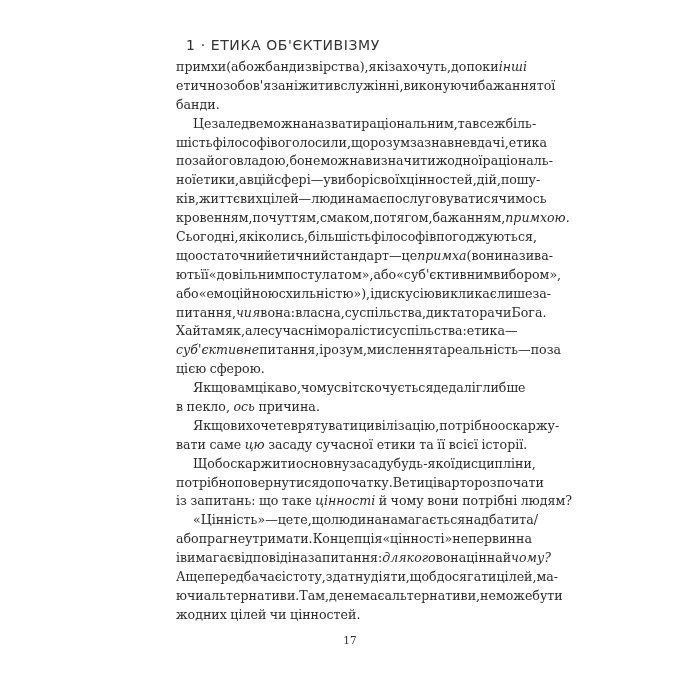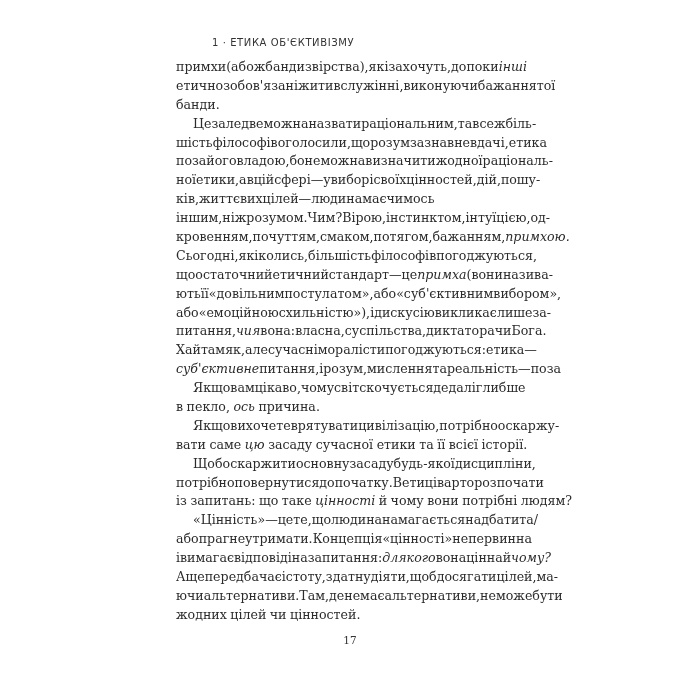--- a/index.html
+++ b/index.html
@@ -4,21 +4,21 @@
 <style>
   html, body { margin: 0; padding: 0; }
   body {
     width: 700px; height: 700px; background: #ffffff; position: relative; overflow: hidden;
     font-family: "DejaVu Serif", "Liberation Serif", serif; color: #2b2b2b;
   }
   .page { position: absolute; left: 0; top: 0; width: 700px; height: 700px; background: #fff; }
   .running-head {
     position: absolute; top: 37px; left: 0; width: 566px; text-align: center;
     font-family: "DejaVu Sans", "Liberation Sans", sans-serif;
-    font-size: 10px; letter-spacing: 0.6px; color: #333; text-transform: uppercase;
+    font-size: 14px; letter-spacing: 0.6px; color: #333; text-transform: uppercase;
   }
   .text-block {
     position: absolute; left: 176px; top: 58px; width: 335px;
   }
   .line {
     height: 18.9px; line-height: 18.9px; font-size: 12.6px; white-space: nowrap;
     display: flex; word-spacing: 0;
   }
   .line.last { justify-content: flex-start; }
   .line.last span.w { margin-right: 3.5px; }
@@ -107,31 +107,22 @@
         <span class="w">дій,</span>
         <span class="w">пошу-</span>
       </div>
       <div class="line">
         <span class="w">ків,</span>
         <span class="w">життєвих</span>
         <span class="w">цілей</span>
         <span class="w">—</span>
         <span class="w">людина</span>
         <span class="w">має</span>
+        <span class="w">послуговуватися</span>
         <span class="w">чимось</span>
-      </div>
-      <div class="line">
-        <span class="w">іншим,</span>
-        <span class="w">ніж</span>
-        <span class="w">розумом.</span>
-        <span class="w">Чим?</span>
-        <span class="w">Вірою,</span>
-        <span class="w">інстинктом,</span>
-        <span class="w">інтуїцією,</span>
-        <span class="w">од-</span>
       </div>
       <div class="line">
         <span class="w">кровенням,</span>
         <span class="w">почуттям,</span>
         <span class="w">смаком,</span>
         <span class="w">потягом,</span>
         <span class="w">бажанням,</span>
         <span class="w it">примхою.</span>
       </div>
       <div class="line">
@@ -183,34 +174,38 @@
         <span class="w">чи</span>
         <span class="w">Бога.</span>
       </div>
       <div class="line">
         <span class="w">Хай</span>
         <span class="w">там</span>
         <span class="w">як,</span>
         <span class="w">але</span>
         <span class="w">сучасні</span>
         <span class="w">моралісти</span>
-        <span class="w">погоджуються:</span>
+        <span class="w">суспільства:</span>
         <span class="w">етика</span>
         <span class="w">—</span>
       </div>
       <div class="line">
         <span class="w it">суб'єктивне</span>
         <span class="w">питання,</span>
         <span class="w">і</span>
         <span class="w">розум,</span>
         <span class="w">мислення</span>
         <span class="w">та</span>
         <span class="w">реальність</span>
         <span class="w">—</span>
         <span class="w">поза</span>
+      </div>
+      <div class="line last">
+        <span class="w">цією</span>
+        <span class="w">сферою.</span>
       </div>
       <div class="line indent">
         <span class="w">Якщо</span>
         <span class="w">вам</span>
         <span class="w">цікаво,</span>
         <span class="w">чому</span>
         <span class="w">світ</span>
         <span class="w">скочується</span>
         <span class="w">дедалі</span>
         <span class="w">глибше</span>

